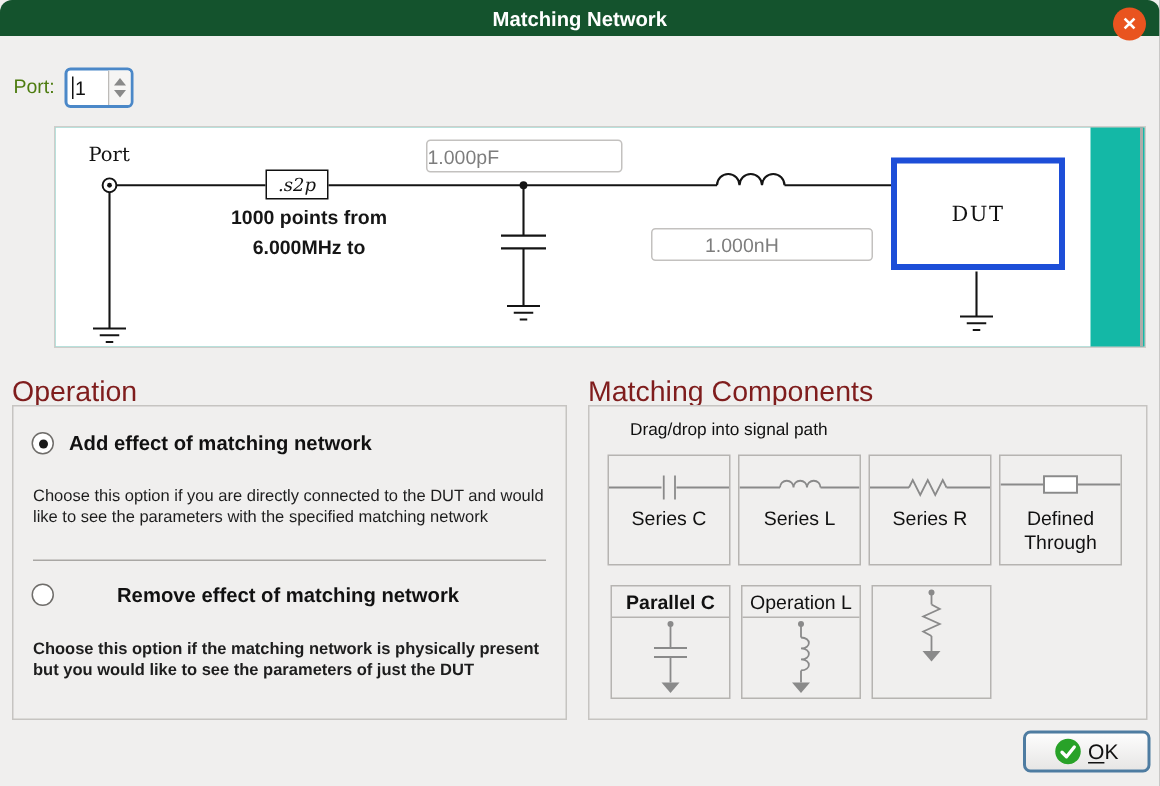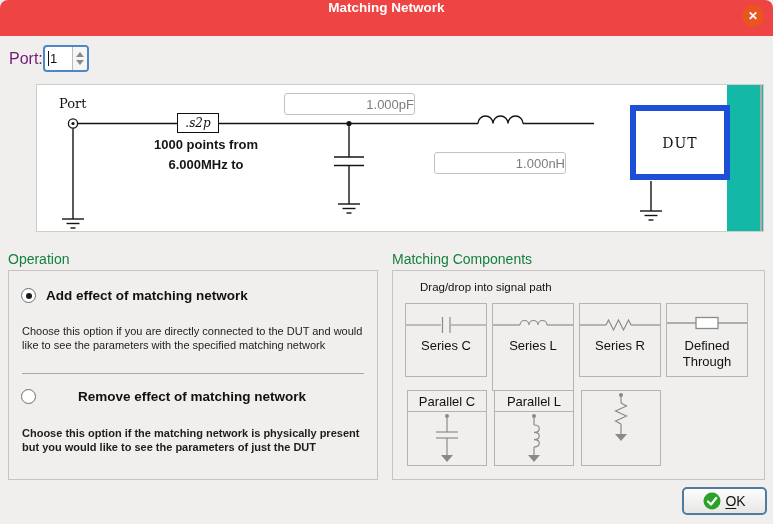--- a/index.html
+++ b/index.html
@@ -1,28 +1,28 @@
 <!DOCTYPE html>
 <html><head>
 <meta charset="utf-8">
 <style>
   * { margin:0; padding:0; box-sizing:border-box; }
   body { font-family:"Liberation Sans", sans-serif; background:#555; }
   #app { position:relative; width:773px; height:524px; background:#f0efee; overflow:hidden; }
 
   
-  .titlebar { position:absolute; left:0; top:0; width:773px; height:36px; background:#ef4444;
-              border-radius:8px 8px 0 0; display:flex; justify-content:center; }
+  .titlebar { position:absolute; left:0; top:0; width:773px; height:24px; background:#14532d;
+              border-radius:8px 8px 0 0; display:flex; align-items:center; justify-content:center; }
   .title { color:#fff; font-size:13.5px; font-weight:bold; }
   .close-btn { position:absolute; right:9px; top:5px; width:22px; height:22px; border-radius:50%;
                background:#e9541f; color:#fff; font-size:12px; font-weight:bold;
                display:flex; align-items:center; justify-content:center; cursor:pointer; }
 
   
-  .port-label { position:absolute; left:9px; top:50px; font-size:16px; color:#701a75; }
+  .port-label { position:absolute; left:9px; top:50px; font-size:13px; color:#4d7c0f; }
   .spinbox { position:absolute; left:43px; top:45px; width:46px; height:27px; background:#fff;
              border:2px solid #4b88c8; border-radius:4px; display:flex; }
   .spin-field { flex:1; display:flex; align-items:center; padding-left:3px; font-size:13px; color:#111; }
   .caret { width:1px; height:15px; background:#111; margin-right:1px; }
   .spin-buttons { width:15px; border-left:1px solid #bdbbb8; background:#f6f5f4; display:flex;
                   flex-direction:column; align-items:center; justify-content:center; gap:3px; border-radius:0 2px 2px 0; }
   .tri-up { width:0; height:0; border-left:4px solid transparent; border-right:4px solid transparent;
             border-bottom:5px solid #8a8a8a; }
   .tri-down { width:0; height:0; border-left:4px solid transparent; border-right:4px solid transparent;
               border-top:5px solid #8a8a8a; }
@@ -34,29 +34,29 @@
   .vscroll { position:absolute; right:1px; top:0; width:2px; height:146px; background:#aeacaa; }
   .circuit-svg { position:absolute; left:0; top:0; }
   .cir-text-port { position:absolute; left:22px; top:11px; font-family:"DejaVu Serif", serif;
                    font-size:13px; color:#111; }
   .s2p-box { position:absolute; left:140px; top:28px; width:42px; height:20px; background:#fff;
              border:1.5px solid #111; display:flex; align-items:center; justify-content:center;
              font-family:"DejaVu Serif", serif; font-style:italic; font-size:12px; color:#111; }
   .points-text { position:absolute; left:88px; top:50px; width:162px; text-align:center;
                  font-size:13px; font-weight:600; color:#161616; line-height:20px; }
   .value-box { position:absolute; height:22px; background:#fff; border:1px solid #c3c1bf; border-radius:3px;
-               display:flex; align-items:center; justify-content:flex-end; font-size:13px; color:#7d7d7d; }
+               display:flex; align-items:center; justify-content:flex-start; font-size:13px; color:#7d7d7d; }
   .cap-value { left:247px; top:8px; width:131px; }
-  .ind-value { left:397px; top:67px; width:132px; }
-  .dut-box { position:absolute; left:557px; top:20px; width:100px; height:75px; background:#fff;
-             border:6px solid #1d4ed8; display:flex; align-items:center; justify-content:center;
-             font-family:"DejaVu Serif", serif; font-size:14px; letter-spacing:1px; color:#111;margin-left:36px; }
-
-  
-  .section-heading { position:absolute; font-size:14px; color:#15803d; }
+  .ind-value { left:397px; top:67px; width:148px;padding-left:35px; }
+  .dut-box { position:absolute; left:557px; top:20px; width:116px; height:75px; background:#fff;
+             border:4px solid #1d4ed8; display:flex; align-items:center; justify-content:center;
+             font-family:"DejaVu Serif", serif; font-size:14px; letter-spacing:1px; color:#111; }
+
+  
+  .section-heading { position:absolute; font-size:19px; color:#7f1d1d; }
   .groupbox { position:absolute; border:1px solid #c6c4c1; background:#f0efee; }
 
   
   .radio { position:absolute; width:15px; height:15px; border:1px solid #6f6d6a; border-radius:50%;
            background:#fff; }
   .radio.checked::after { content:""; position:absolute; left:3.5px; top:3.5px; width:6px; height:6px;
                           border-radius:50%; background:#1a1a1a; }
   .radio-label { position:absolute; font-size:13.5px; font-weight:600; color:#111; }
   .radio-desc { position:absolute; width:354px; font-size:11px; line-height:1.26; color:#1d1d1d; }
   .op-sep { position:absolute; left:22px; top:373px; width:342px; height:1px; background:#a9a7a4; }
@@ -186,21 +186,21 @@
       <g stroke="#8a8a8a" stroke-width="1.2" fill="none">
         <line x1="0" y1="17" x2="35" y2="17"></line>
           <line x1="45" y1="17" x2="80" y2="17"></line>
         <line x1="36.5" y1="9" x2="36.5" y2="25"></line>
           <line x1="44" y1="9" x2="44" y2="25"></line>
       </g>
     </svg>
     <div class="mc-label">Series C</div>
   </div>
 
-  <div class="mc-card" style="left:492px; top:303px; width:82px; height:88px;">
+  <div class="mc-card" style="left:492px; top:303px; width:82px; height:74px;">
     <svg class="sym" width="80" height="30">
       <g stroke="#8a8a8a" stroke-width="1.2" fill="none">
         <line x1="0" y1="17" x2="27" y2="17"></line>
         <path d="M27 17 a4.5 4.5 0 0 1 9 0 a4.5 4.5 0 0 1 9 0 a4.5 4.5 0 0 1 9 0"></path>
         <line x1="54" y1="17" x2="80" y2="17"></line>
       </g>
     </svg>
     <div class="mc-label">Series L</div>
   </div>
 
@@ -219,36 +219,36 @@
     <svg class="sym" width="80" height="30">
       <g stroke="#8a8a8a" stroke-width="1.2" fill="none">
         <line x1="0" y1="17" x2="26" y2="17"></line>
         <path d="M26 17 l2.5 -5 l5 10 l5 -10 l5 10 l5 -10 l2.5 5"></path>
         <line x1="51" y1="17" x2="80" y2="17"></line>
       </g>
     </svg>
     <div class="mc-label">Series R</div>
   </div>
 
-  <div class="mc-card mc-card-par" style="left:407px; top:390px; width:80px; height:76px;">
+  <div class="mc-card mc-card-par" style="left:407px; top:390px; width:80px; height:76px;font-weight:bold;">
     <div class="mc-label-top">Parallel C</div>
     <svg width="78" height="53">
       <g stroke="#8a8a8a" stroke-width="1.2" fill="none">
         <circle cx="39" cy="4" r="2" fill="#8a8a8a" stroke="none"></circle>
         <line x1="39" y1="5" x2="39" y2="20"></line>
         <line x1="28" y1="20" x2="50" y2="20"></line>
           <line x1="28" y1="26" x2="50" y2="26"></line>
         <line x1="39" y1="26" x2="39" y2="43"></line>
         <path d="M33 43 L45 43 L39 50 Z" fill="#8a8a8a" stroke="none"></path>
       </g>
     </svg>
   </div>
 
   <div class="mc-card mc-card-par" style="left:494px; top:390px; width:80px; height:76px;">
-    <div class="mc-label-top">Parallel L</div>
+    <div class="mc-label-top">Operation L</div>
     <svg width="78" height="53">
       <g stroke="#8a8a8a" stroke-width="1.2" fill="none">
         <circle cx="39" cy="4" r="2" fill="#8a8a8a" stroke="none"></circle>
         <line x1="39" y1="5" x2="39" y2="13"></line>
         <path d="M39 13 c7 0 7 7.3 0 7.3 c7 0 7 7.3 0 7.3 c7 0 7 7.3 0 7.3"></path>
         <line x1="39" y1="35" x2="39" y2="43"></line>
         <path d="M33 43 L45 43 L39 50 Z" fill="#8a8a8a" stroke="none"></path>
       </g>
     </svg>
   </div>

